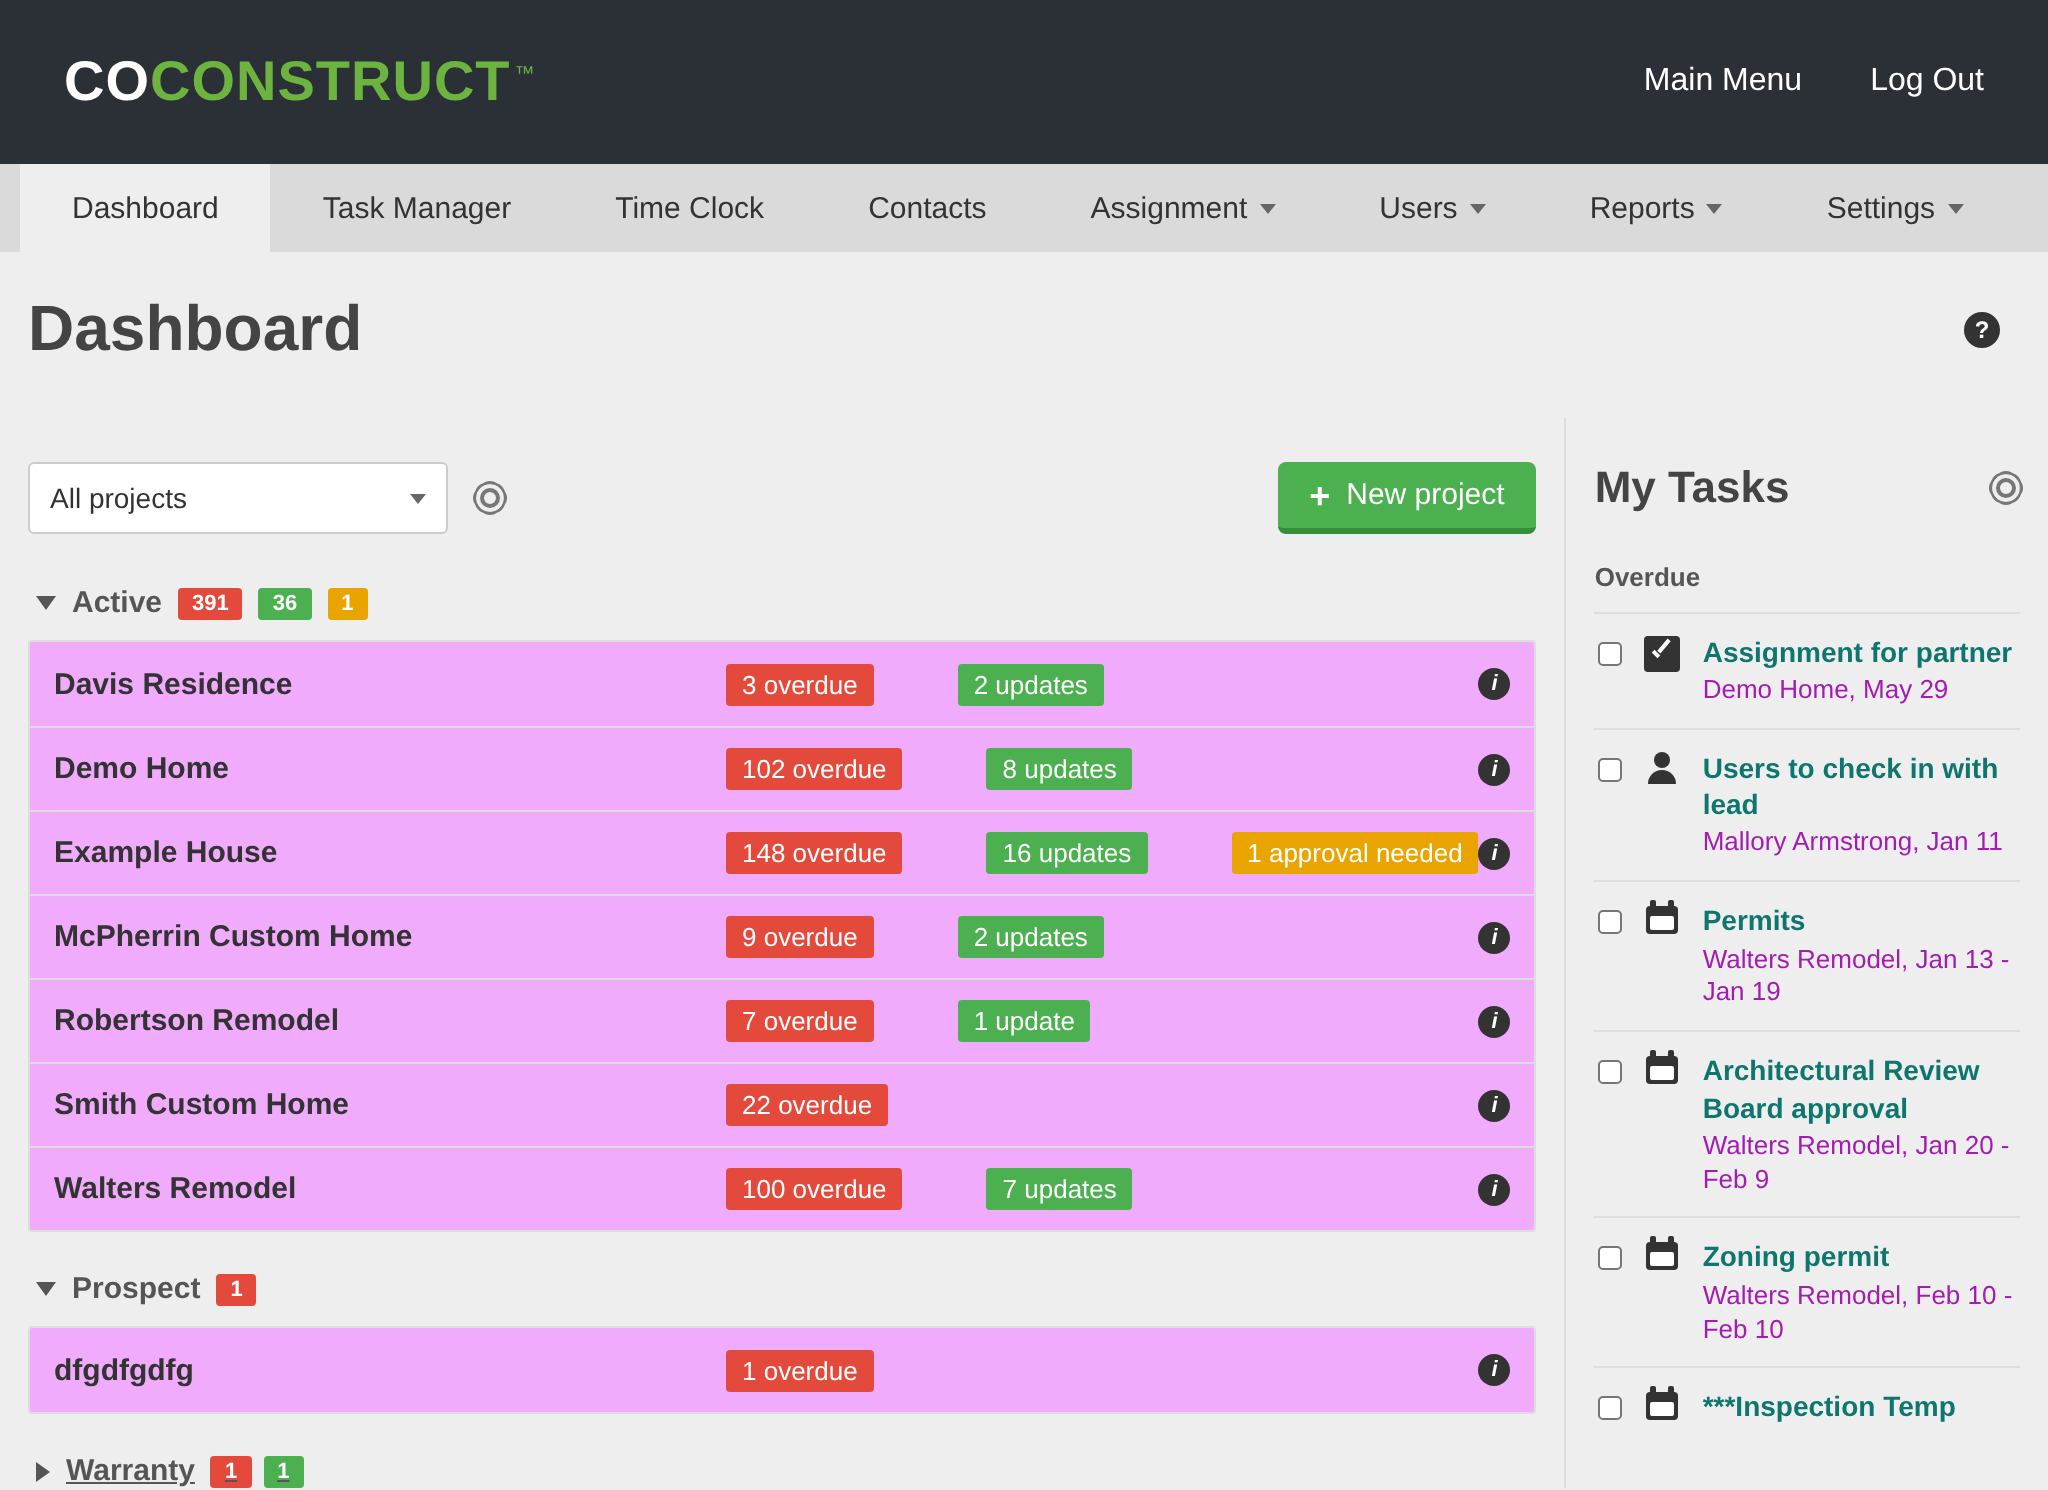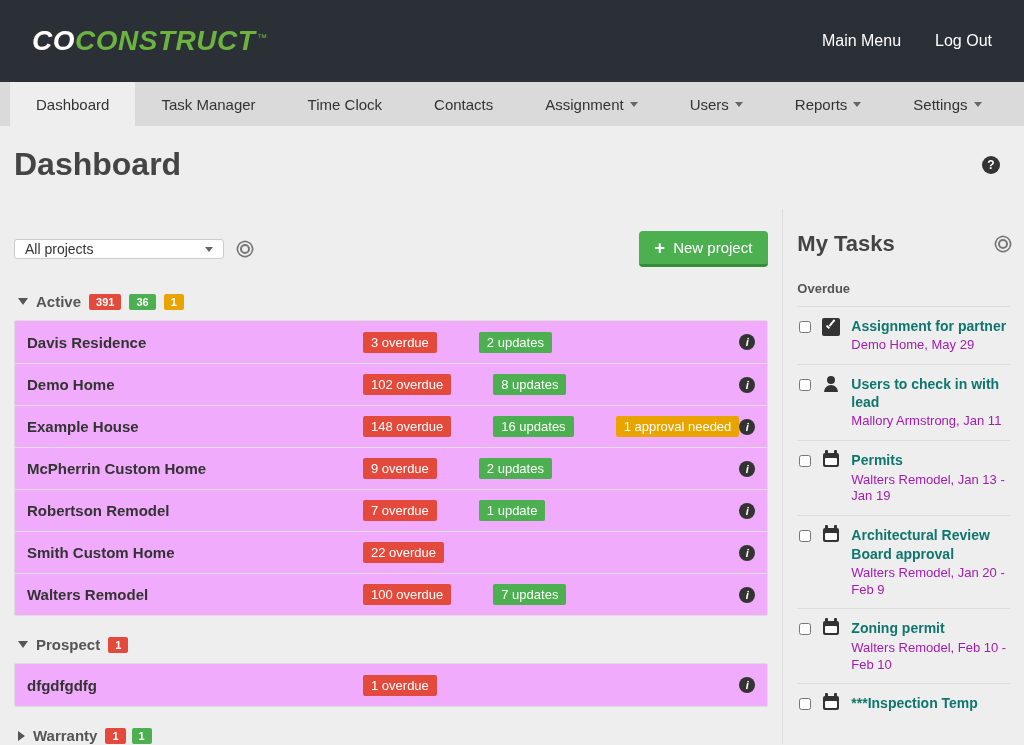--- a/index.html
+++ b/index.html
@@ -12,21 +12,21 @@
     --orange:#eaa400;
     --text:#333;
     --muted:#888;
     --border:#ddd;
   }
   *{box-sizing:border-box;margin:0;padding:0;font-family:"Helvetica Neue",Arial,sans-serif;}
   body{width:1024px;background:var(--gray-bg);color:var(--text);}
 
   
   .topbar{background:var(--dark);height:82px;display:flex;align-items:center;justify-content:space-between;padding:0 32px;}
-  .logo{display:flex;align-items:center;gap:0;font-style:italic;}
+  .logo{display:flex;align-items:center;gap:0;}
   .logo-co{color:#fff;font-weight:800;font-size:28px;letter-spacing:.5px;}
   .logo-construct{color:var(--green);font-weight:800;font-size:28px;letter-spacing:.5px;}
   .logo-tm{color:var(--green);font-size:10px;vertical-align:top;margin-left:2px;margin-top:-8px;}
   .top-links{display:flex;gap:34px;color:#fff;font-size:16px;}
   .top-links span{cursor:pointer;}
 
   
   .tabs{background:var(--gray-light);height:44px;display:flex;align-items:stretch;padding-left:10px;}
   .tab{display:flex;align-items:center;gap:6px;padding:0 26px;font-size:15px;color:#333;cursor:pointer;}
   .tab.active{background:var(--gray-bg);}
@@ -38,21 +38,21 @@
   .help-ic{width:18px;height:18px;border-radius:50%;background:#333;color:#fff;font-size:12px;font-weight:700;display:flex;align-items:center;justify-content:center;margin-right:10px;}
 
   
   .content{display:flex;padding:0 14px;gap:0;}
   .main{flex:1;border-right:1px solid var(--border);padding-right:14px;padding-top:22px;}
   .side{width:240px;padding-left:14px;padding-top:22px;}
 
   
   .filter-row{display:flex;align-items:center;justify-content:space-between;margin-bottom:26px;}
   .filter-left{display:flex;align-items:center;gap:14px;}
-  .select{background:#fff;border:1px solid #ccc;border-radius:3px;height:20px;width:210px;display:flex;align-items:center;justify-content:space-between;padding:0 10px;font-size:14px;cursor:pointer;}
+  .select{background:#fff;border:1px solid #ccc;border-radius:3px;height:36px;width:210px;display:flex;align-items:center;justify-content:space-between;padding:0 10px;font-size:14px;cursor:pointer;}
   .gear{width:14px;height:14px;position:relative;}
   .gear::before{content:"";position:absolute;inset:2px;border-radius:50%;border:2px solid #777;}
   .gear::after{content:"";position:absolute;inset:0;border-radius:50%;box-shadow:0 -3px 0 -1.5px #777,0 3px 0 -1.5px #777,-3px 0 0 -1.5px #777,3px 0 0 -1.5px #777,2px -2px 0 -1.5px #777,-2px 2px 0 -1.5px #777,2px 2px 0 -1.5px #777,-2px -2px 0 -1.5px #777;}
   .btn-new{background:#4caf50;border:none;border-bottom:3px solid #368e38;color:#fff;font-size:15px;font-weight:500;height:36px;padding:0 16px;border-radius:4px;display:flex;align-items:center;gap:8px;cursor:pointer;}
   .btn-new .plus{font-size:18px;font-weight:700;line-height:0;}
 
   
   .section{margin-bottom:20px;}
   .section-header{display:flex;align-items:center;gap:8px;font-size:15px;font-weight:700;color:#555;margin-bottom:10px;padding-left:4px;}
   .tri-d{width:0;height:0;border-left:5px solid transparent;border-right:5px solid transparent;border-top:7px solid #555;}
@@ -63,21 +63,21 @@
   
   .rows{border:1px solid var(--border);border-radius:2px;background:#f0abfc;}
   .row{display:flex;align-items:center;height:42px;padding:0 12px;border-top:1px solid var(--border);}
   .row:first-child{border-top:none;}
   .row-name{flex:0 0 300px;font-weight:700;font-size:15px;color:#333;}
   .row-badges{flex:1;display:flex;gap:6px;}
   .badge{color:#fff;font-size:13px;padding:3px 8px;border-radius:2px;white-space:nowrap;margin-left:36px;}
   .b-red{background:var(--red);} .b-green{background:var(--green-badge);} .b-orange{background:var(--orange);}
   .info{width:16px;height:16px;border-radius:50%;background:#333;color:#fff;font-size:11px;font-weight:800;display:flex;align-items:center;justify-content:center;font-style:italic;}
 
-  .warranty-head{display:flex;align-items:center;gap:8px;font-size:15px;font-weight:700;color:#555;padding-left:4px;margin-top:4px;}
+  .warranty-head{display:flex;align-items:center;gap:8px;font-size:15px;font-weight:700;color:#555;padding-left:4px;margin-top:4px;text-decoration:underline;}
 
   
   .side-head{display:flex;justify-content:space-between;align-items:center;}
   .side-head h2{font-size:22px;font-weight:600;color:#444;}
   .overdue-label{font-size:13px;font-weight:700;color:#555;margin:24px 0 10px;}
   .task{display:flex;gap:10px;border-top:1px solid var(--border);padding:10px 2px;}
   .task input[type=checkbox]{margin-top:4px;width:12px;height:12px;}
   .t-ic{width:20px;display:flex;justify-content:center;margin-top:1px;}
   .t-body{flex:1;}
   .t-title{font-size:14px;font-weight:700;color:#0f766e;line-height:1.3;}

